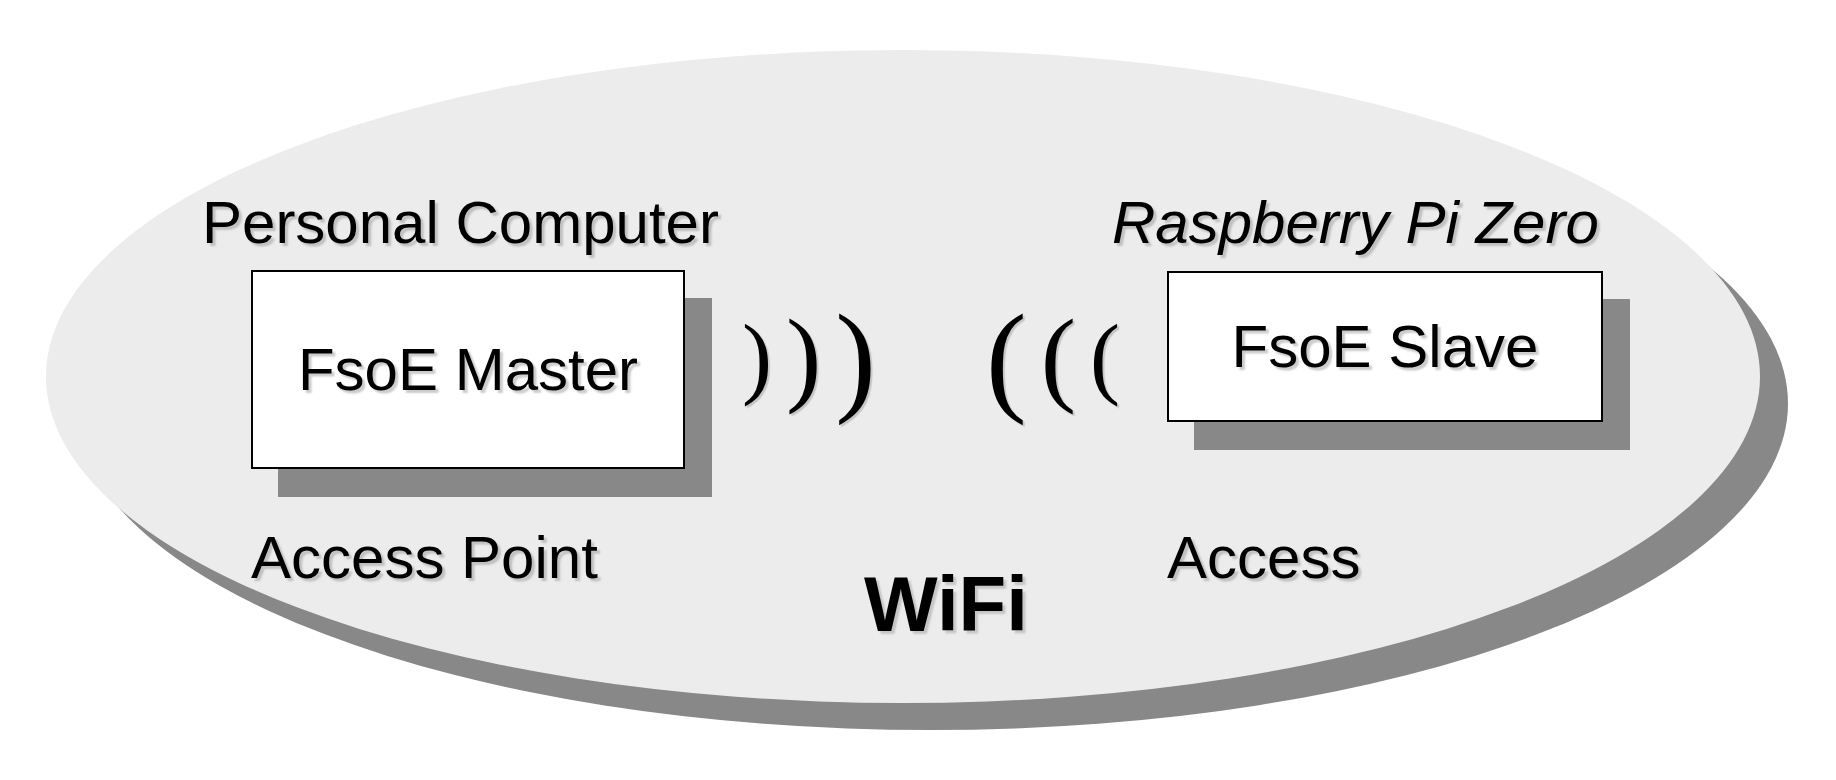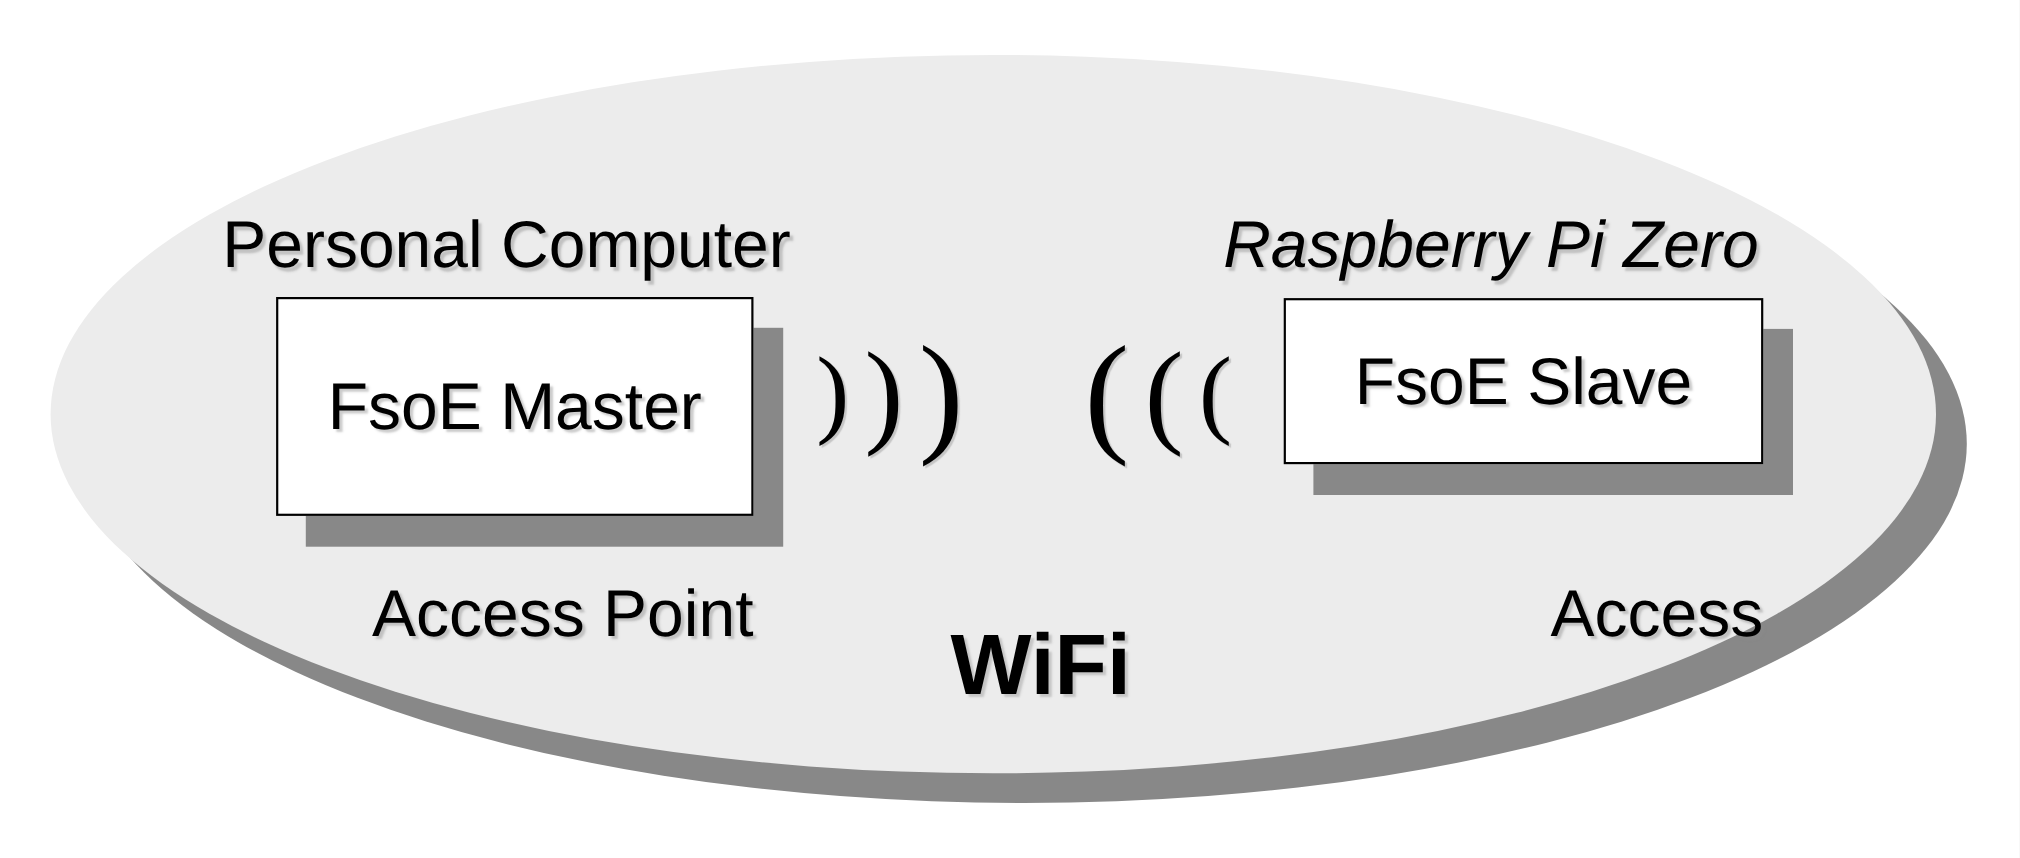--- a/index.html
+++ b/index.html
@@ -43,21 +43,21 @@
     font-size:60px;
     text-shadow:3px 3px 2px rgba(140,140,140,.45);
   }
   .box-left  { left:251px;  top:270px; width:434px; height:199px; }
   .box-right { left:1167px; top:271px; width:436px; height:151px; }
 
   .role-label {
     position:absolute;
     font-size:60px;
     line-height:1;
-    text-align:right;
+    text-align:left;
     white-space:nowrap;
     text-shadow:3px 3px 2px rgba(140,140,140,.45);
   }
   .role-left  { left:251px;  width:434px; top:528px; }
   .role-right { left:1167px; width:436px; top:528px; }
 
   .wifi-label {
     position:absolute;
     left:864px; top:565px;
     font-size:78px;

